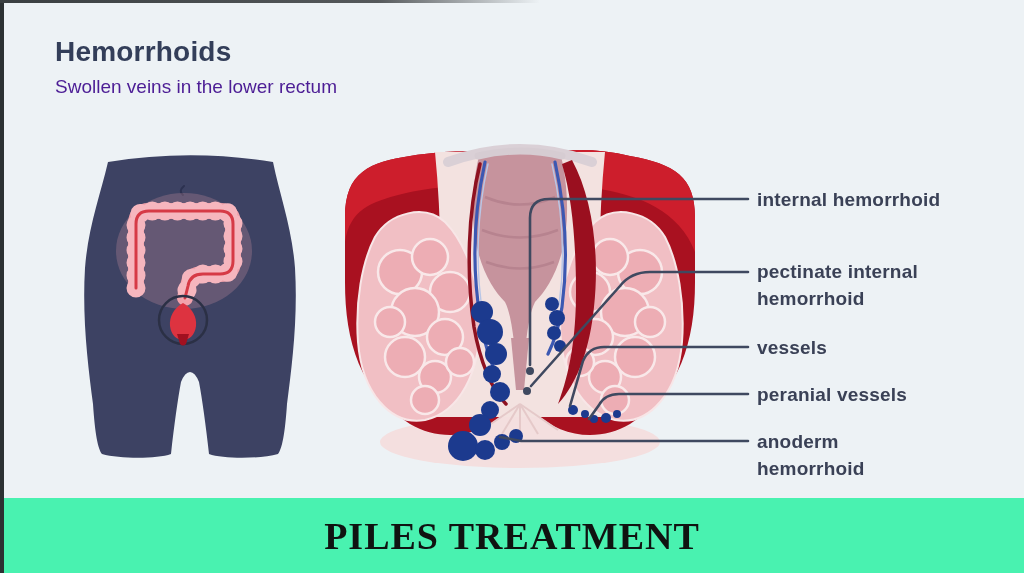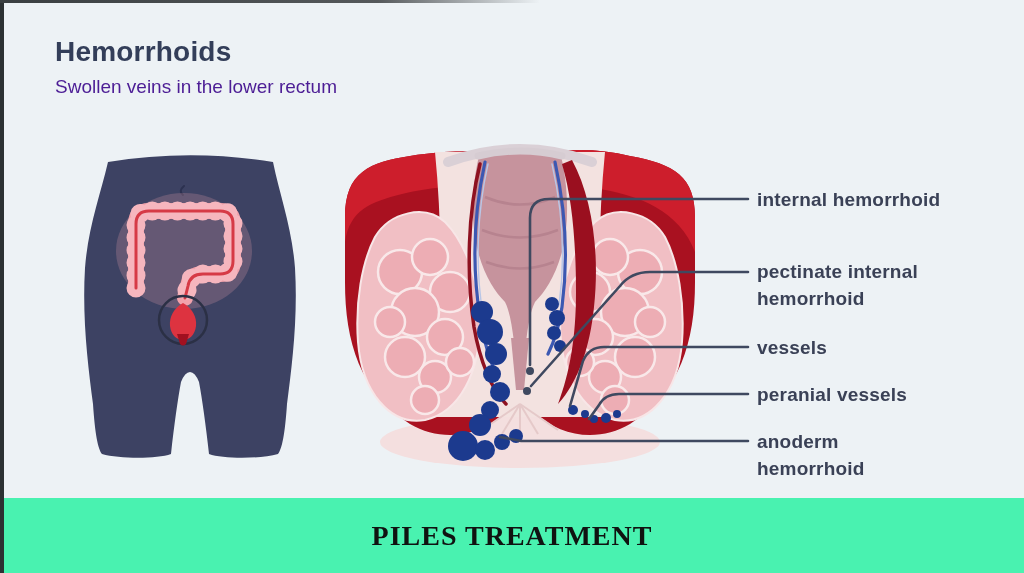--- a/index.html
+++ b/index.html
@@ -12,21 +12,21 @@
     background:linear-gradient(90deg,#3a3f41 0%,#55595b 70%,rgba(85,89,91,0) 100%);}
   .header{position:absolute;left:55px;top:36px;z-index:4;}
   .title{font-size:28px;font-weight:700;color:#333e59;letter-spacing:.2px;margin:0;}
   .subtitle{font-size:19px;font-weight:400;color:#4c1d95;margin-top:8px;}
   .figure-svg{position:absolute;z-index:2;}
   .pointer-overlay{position:absolute;left:0;top:0;width:1024px;height:573px;z-index:3;}
   .anno{position:absolute;left:757px;z-index:4;font-size:19px;font-weight:700;
     color:#3a4156;line-height:27px;letter-spacing:.2px;white-space:nowrap;}
   .banner{position:absolute;left:0;top:498px;width:1024px;height:75px;z-index:8;
     display:flex;align-items:center;justify-content:center;}
-  .banner-text{font-family:"Liberation Serif",serif;font-weight:700;font-size:28px;
+  .banner-text{font-family:"Liberation Serif",serif;font-weight:700;font-size:38px;
     color:#101311;letter-spacing:1px;}
 </style>
 </head>
 <body>
 
 <div class="stage">
 
   <div class="header">
     <div class="title">Hemorrhoids</div>
     <div class="subtitle">Swollen veins in the lower rectum</div>

